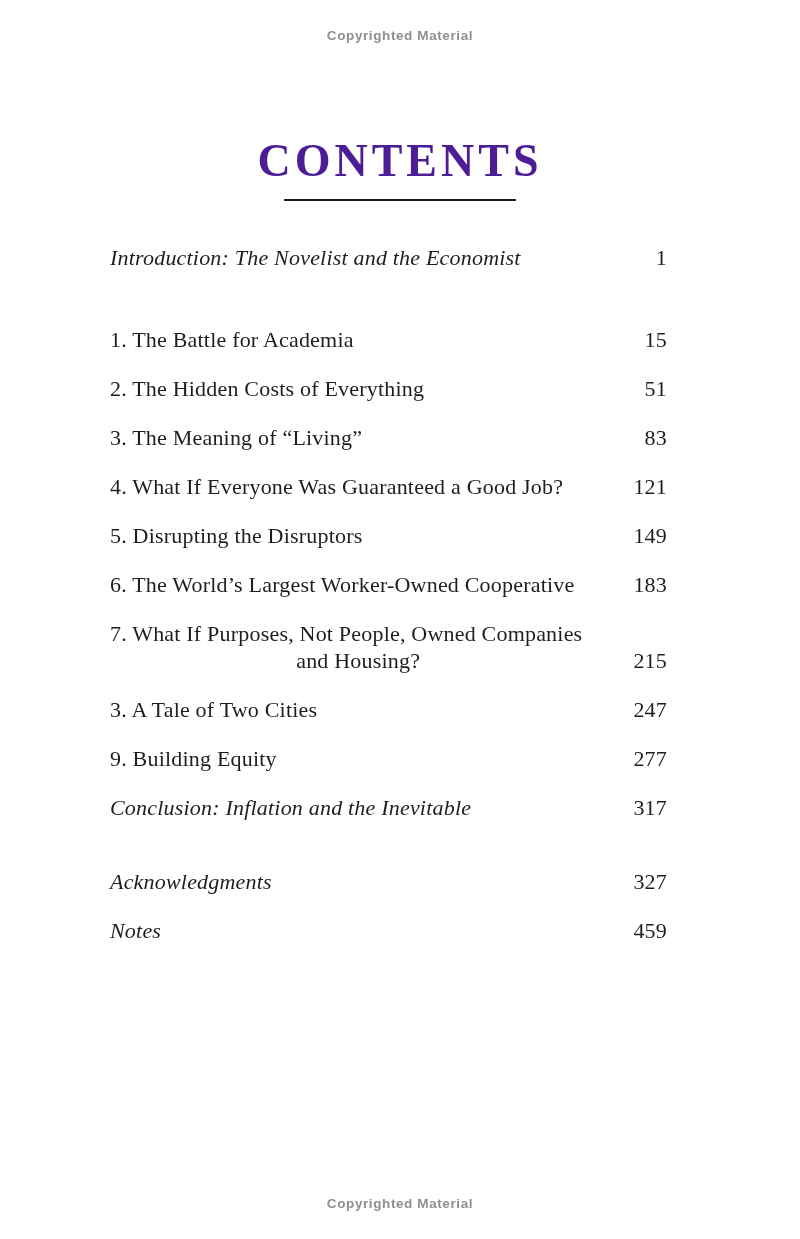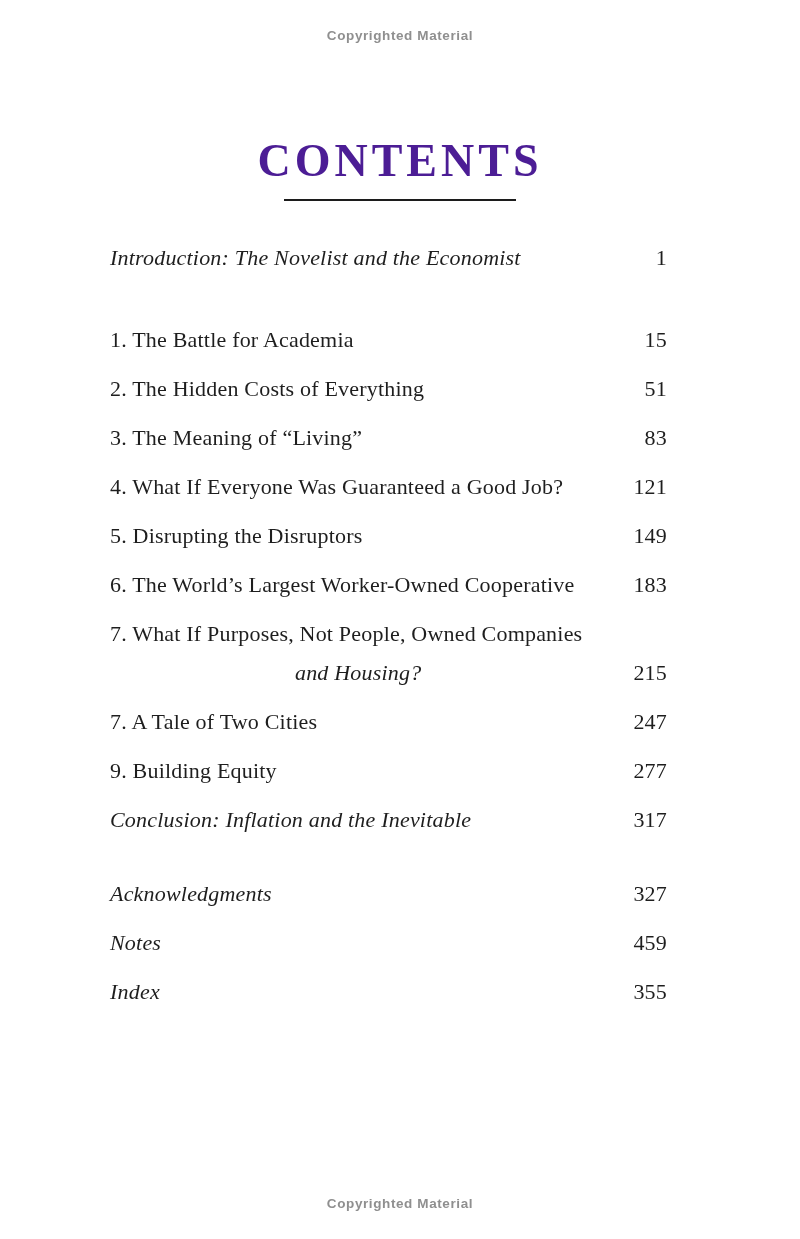--- a/index.html
+++ b/index.html
@@ -71,23 +71,22 @@
   .row.italic .label,
   .row.italic .labels { font-style: italic; }
   .pagenum {
     font-style: normal;
     white-space: nowrap;
     padding-left: 16px;
   }
   .row.two-line { align-items: flex-end; text-align: center; }
   .labels > div { line-height: 23px; }
   .labels .indent {
-    margin-top: 16px;
+    margin-top: 4px;
     padding-left: 24px;
-    font-style: italic;
   }
 </style>
 </head>
 <body>
 
 <div class="copyright top">Copyrighted Material</div>
 
 <div class="title-block">
   <h1 class="book-title">CONTENTS</h1>
   <div class="title-rule"></div>
@@ -132,21 +131,21 @@
 
   <div class="row two-line">
     <div class="labels">
       <div>7. What If Purposes, Not People, Owned Companies</div>
       <div class="indent">and Housing?</div>
     </div>
     <div class="pagenum">215</div>
   </div>
 
   <div class="row">
-    <span class="label">7. A Tale of Two Cities</span>
+    <span class="label">3. A Tale of Two Cities</span>
     <span class="pagenum">247</span>
   </div>
 
   <div class="row">
     <span class="label">9. Building Equity</span>
     <span class="pagenum">277</span>
   </div>
 
   <div class="row italic gap-after">
     <span class="label">Conclusion: Inflation and the Inevitable</span>
@@ -156,20 +155,16 @@
   <div class="row italic">
     <span class="label">Acknowledgments</span>
     <span class="pagenum">327</span>
   </div>
 
   <div class="row italic">
     <span class="label">Notes</span>
     <span class="pagenum">459</span>
   </div>
 
-  <div class="row italic">
-    <span class="label">Index</span>
-    <span class="pagenum">355</span>
-  </div>
 
 </div>
 
 <div class="copyright bottom">Copyrighted Material</div>
 
 </body></html>

